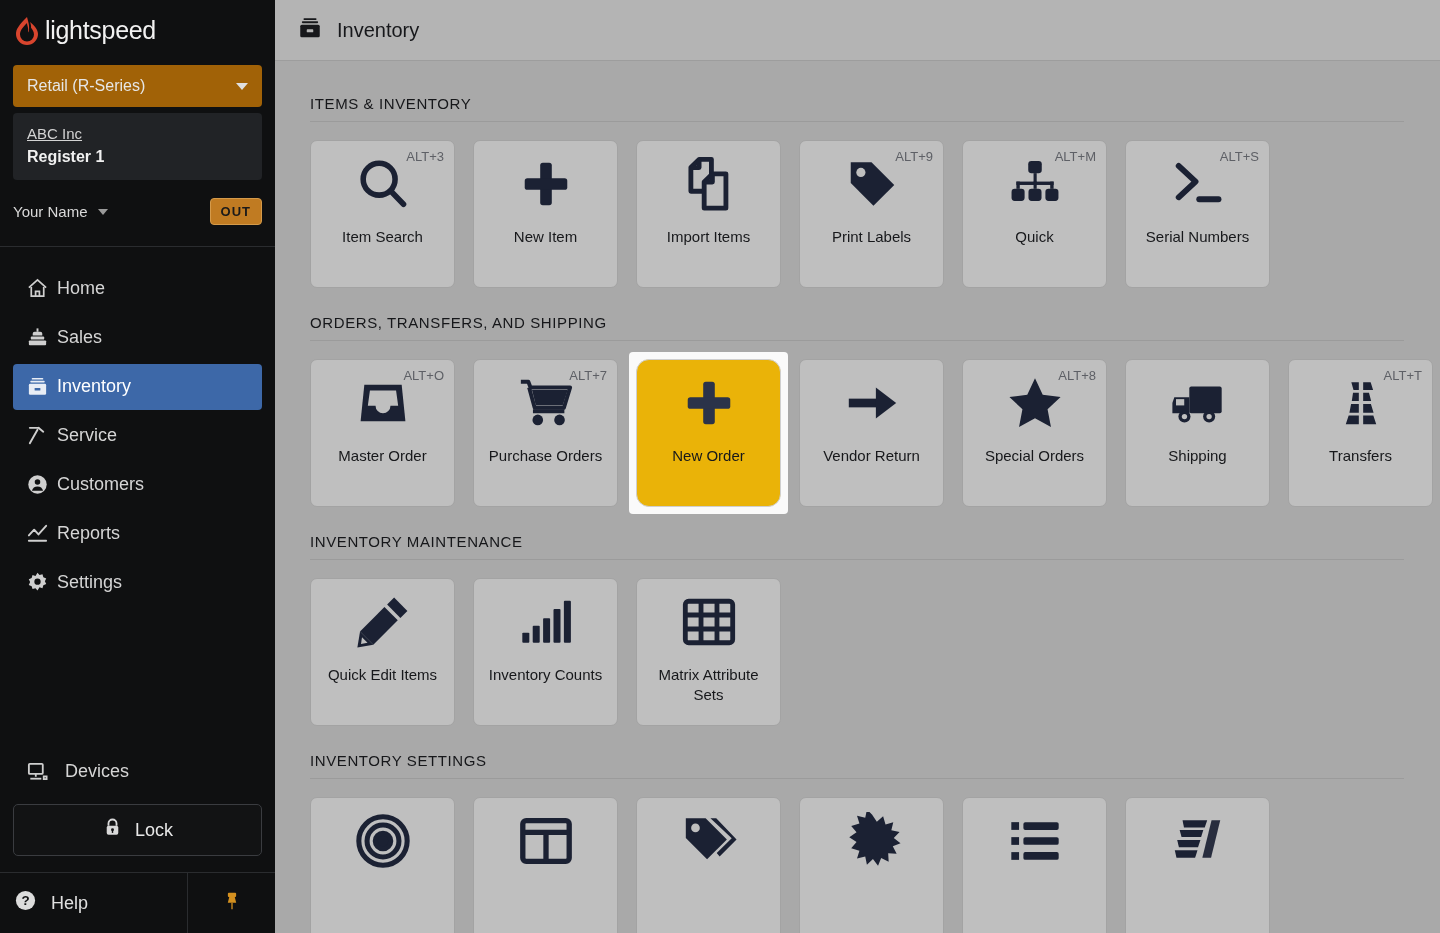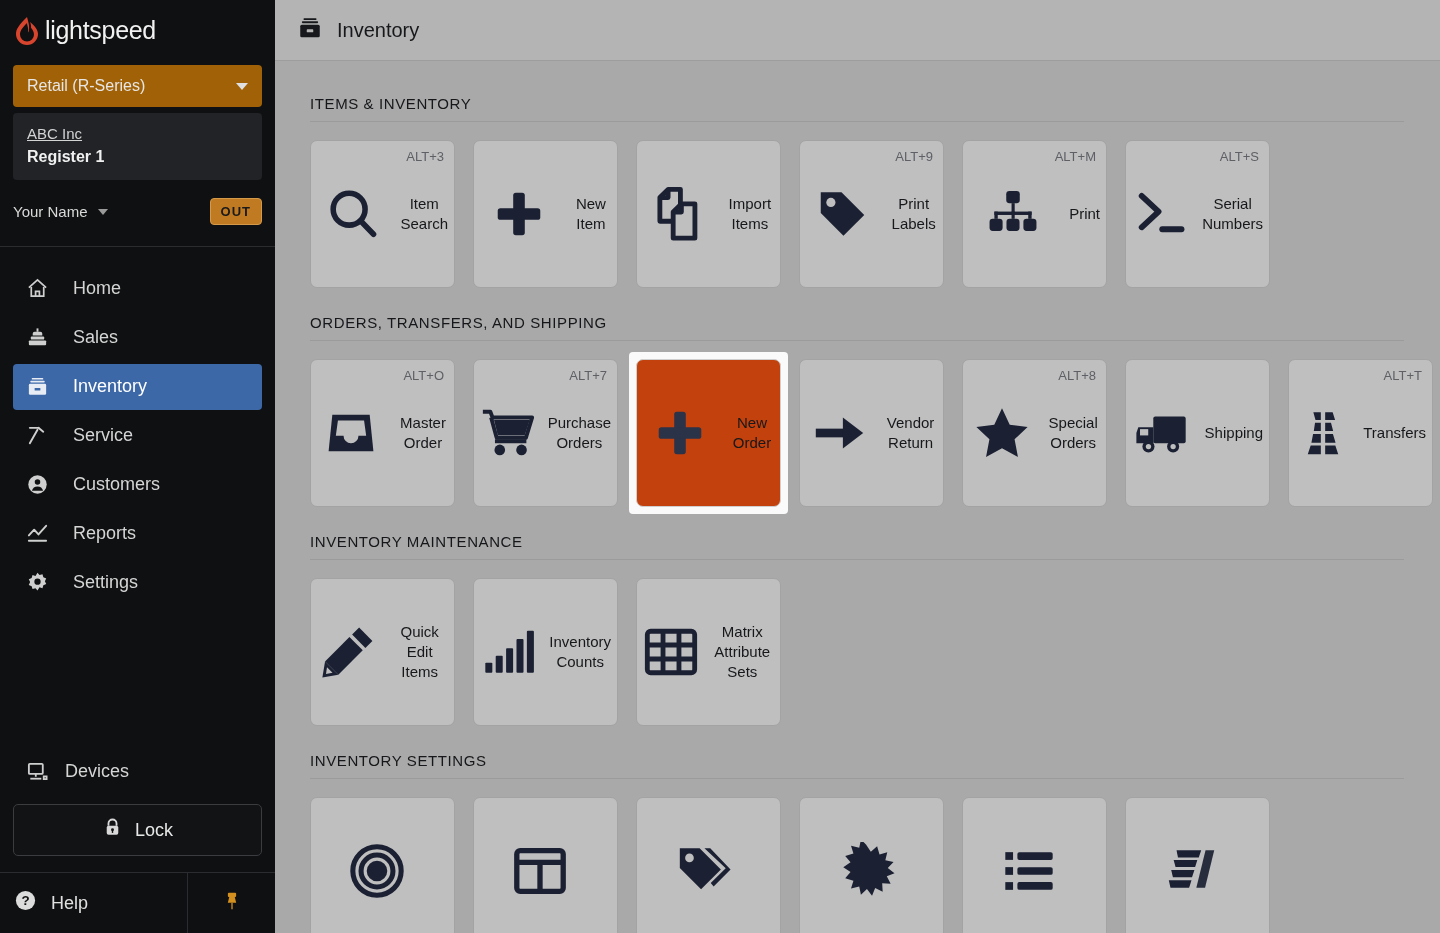--- a/index.html
+++ b/index.html
@@ -76,21 +76,21 @@
   }
 
   .nav-sep { height: 1px; background: #2a2c2f; margin-top: 12px; }
 
   .nav { padding-top: 16px; }
   .nav-item {
     height: 46px;
     margin: 3px 13px;
     border-radius: 4px;
     display: flex; align-items: center;
-    gap: 24px;
+    gap: 8px;
     padding-left: 12px;
     color: #d5d5d5;
     font-size: 18px;
   }
   .nav-item.active { background: #3d68a8; color: #ffffff; }
   .nav-ico { width: 24px; height: 24px; display:flex; align-items:center; justify-content:center; flex:0 0 24px; }
   .nav-ico svg { display:block; }
 
   .spacer { flex: 1 1 auto; }
 
@@ -158,21 +158,21 @@
   .section-rule { height: 1px; background: #9b9b9b; margin-bottom: 18px; }
   .section { margin-bottom: 26px; }
 
   .tiles { display: flex; gap: 18px; }
   .tile {
     width: 145px; height: 148px;
     background: #bfbfbf;
     border: 1px solid #a3a3a3;
     border-radius: 7px;
     position: relative;
-    display: flex; flex-direction: row;
+    display: flex; flex-direction: column;
     align-items: center; justify-content: flex-start;
     flex: 0 0 145px;
   }
   .tile .shortcut {
     position: absolute; top: 8px; right: 10px;
     font-size: 13px; color: #5e6066;
   }
   .tile .tile-ico {
     height: 86px;
     display:flex; align-items:center; justify-content:center;
@@ -184,22 +184,23 @@
     text-align:center; line-height: 1.35;
     padding: 0 6px;
   }
   .tile-wrap.selected {
     background: #fafafa;
     border-radius: 4px;
     padding: 7px;
     margin: -7px;
   }
   .tile-wrap.selected .tile {
-    background: #c2410c;
+    background: #eab308;
     border-color: #cfcfcf;
+    border-radius: 13px;
   }
   .tiles-row-wrap { display:flex; gap:18px; align-items:flex-start; }
 </style>
 </head>
 <body>
 
 <div class="app">
 
   <aside class="sidebar">
 
@@ -445,21 +446,21 @@
                   <rect x="11.4" y="7.5" width="1.3" height="4"></rect>
                   <rect x="4.3" y="11" width="15.4" height="1.4"></rect>
                   <rect x="4.3" y="11" width="1.4" height="3"></rect>
                   <rect x="18.3" y="11" width="1.4" height="3"></rect>
                   <rect x="11.4" y="11" width="1.3" height="3"></rect>
                   <rect x="2.3" y="14" width="5.4" height="5" rx="1.3"></rect>
                   <rect x="9.3" y="14" width="5.4" height="5" rx="1.3"></rect>
                   <rect x="16.3" y="14" width="5.4" height="5" rx="1.3"></rect>
                 </svg>
               </span>
-              <span class="tile-label">Print</span>
+              <span class="tile-label">Quick</span>
             </div>
           </div>
 
           <div class="tile-wrap">
             <div class="tile">
               <span class="shortcut">ALT+S</span>
               <span class="tile-ico">
                 <svg width="58" height="58" viewBox="0 0 24 24" fill="none" stroke="#1b2133" stroke-width="2.4" stroke-linecap="round" stroke-linejoin="round">
                   <path d="M4 4.5 L11 11 L4 17.5"></path>
                     <path d="M12.5 18.3 H20.5"></path>

